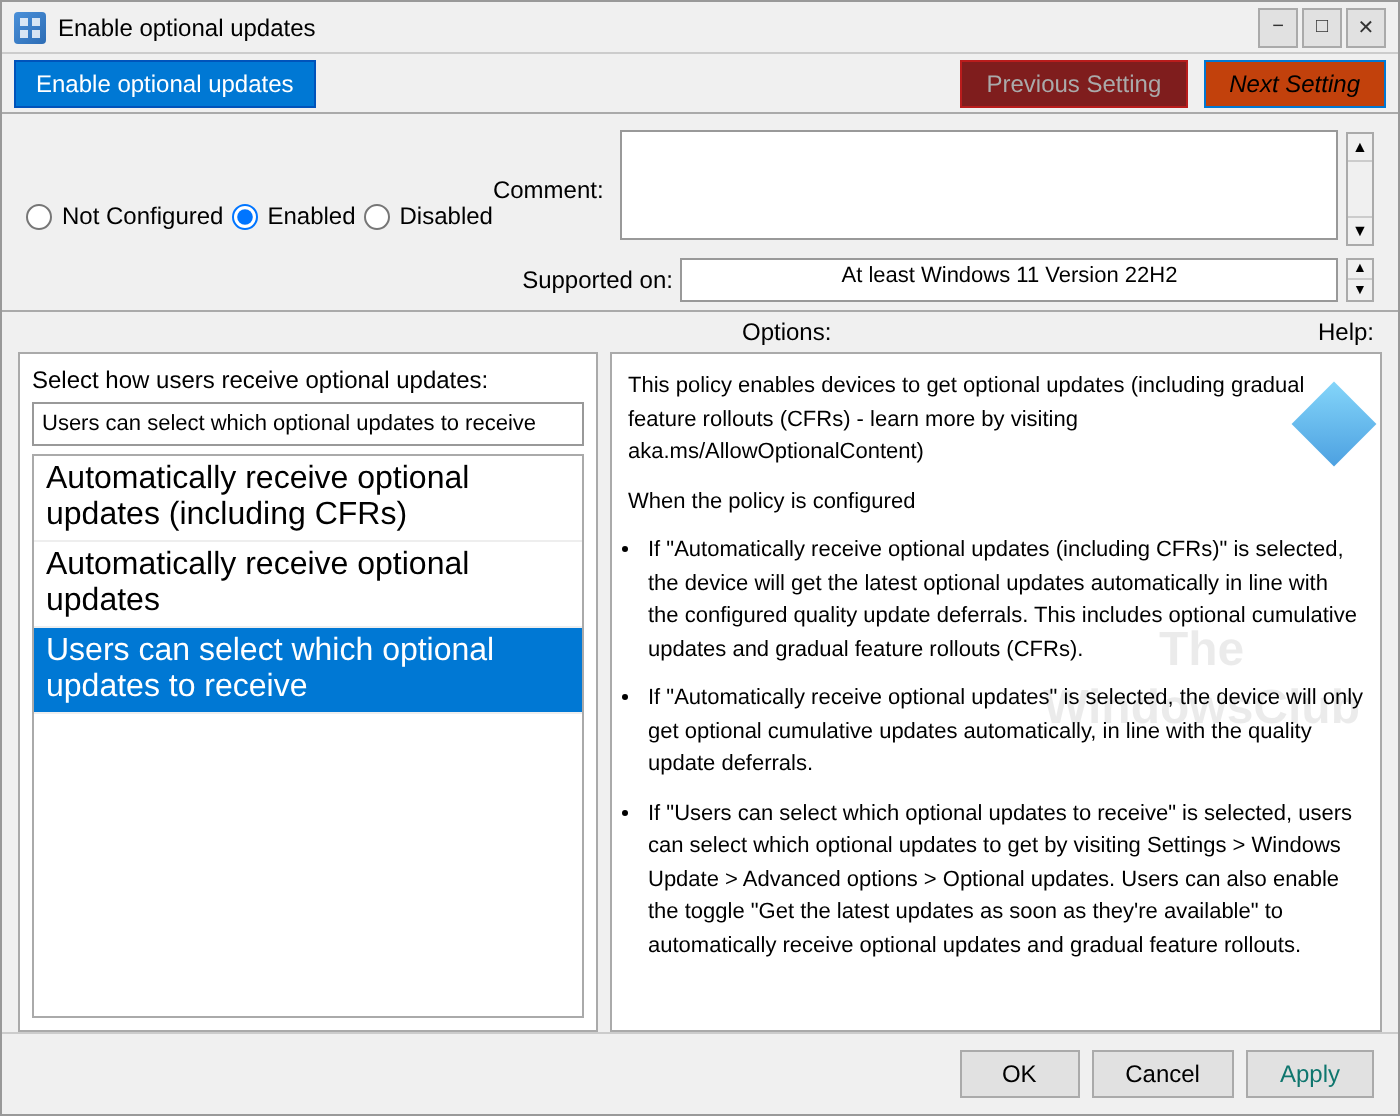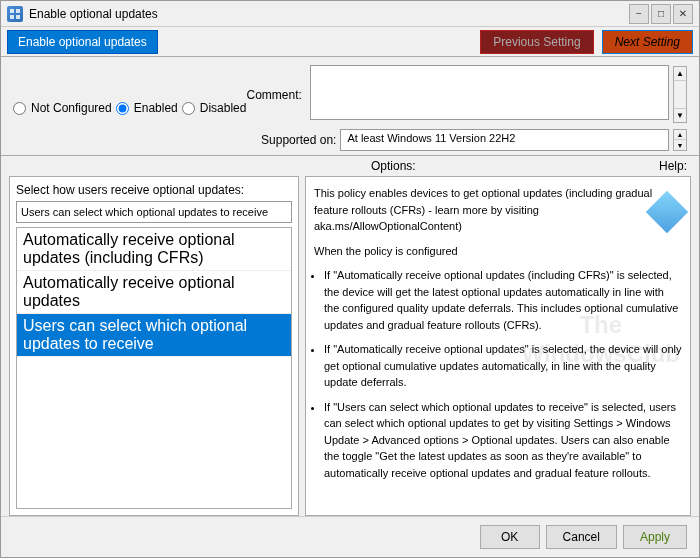--- a/index.html
+++ b/index.html
@@ -185,20 +185,21 @@
       flex: 1;
       position: relative;
     }
     .supported-input {
       width: 100%;
       height: 22px;
       border: 1px solid #999;
       background: #fff;
       font-size: 11px;
       padding: 2px 6px;
+      text-align: center;
     }
 
     .main-panels {
       display: flex;
       flex: 1;
       margin: 0 8px;
       gap: 6px;
       overflow: hidden;
     }
 
@@ -280,21 +281,21 @@
     }
     .footer-btn {
       padding: 4px 16px;
       border: 1px solid #aaa;
       background: #e1e1e1;
       font-size: 12px;
       cursor: pointer;
       min-width: 60px;
     }
     .footer-btn.disabled {
-      color: #4d7c0f;
+      color: #0f766e;
       cursor: default;
     }
 
     .watermark {
       position: absolute;
       right: 10px;
       top: 50%;
       transform: translateY(-60%);
       font-size: 24px;
       font-weight: bold;

